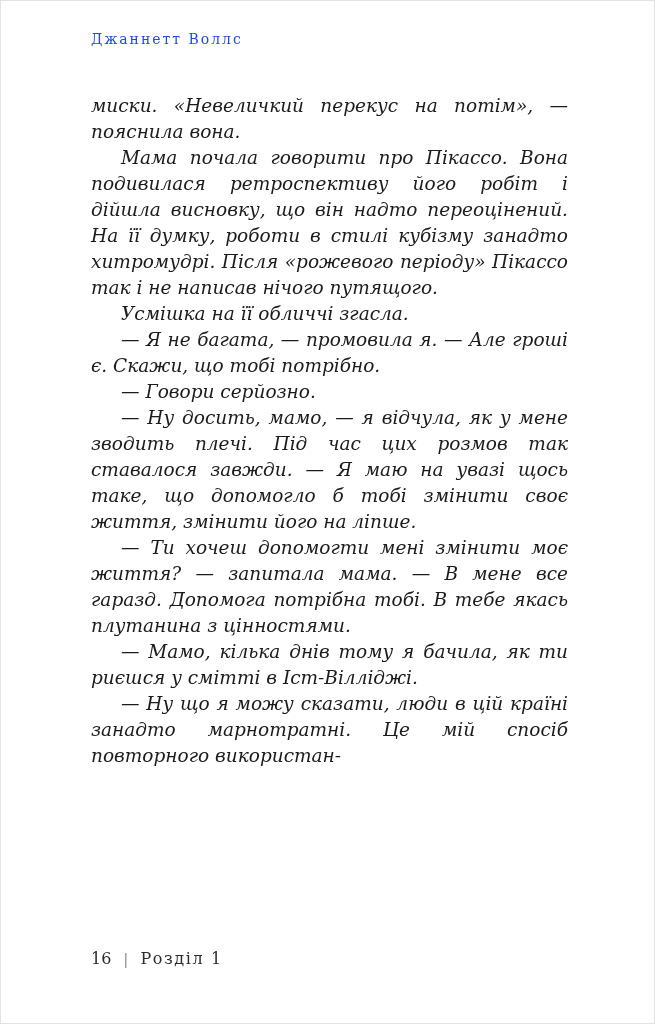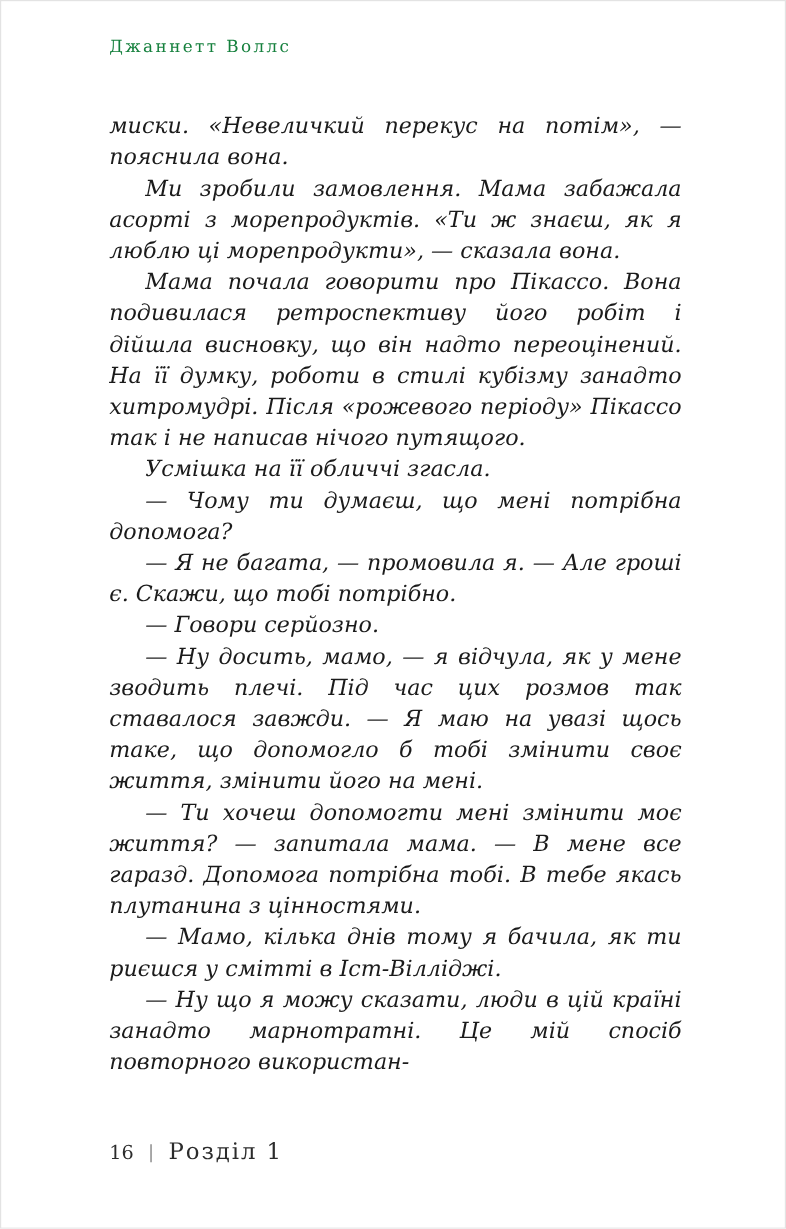--- a/index.html
+++ b/index.html
@@ -17,21 +17,21 @@
     font-family: "DejaVu Serif", "Liberation Serif", serif;
     color: #1b1b1b;
     overflow: hidden;
   }
   .running-header {
     position: absolute;
     top: 30px;
     left: 90px;
     font-size: 14px;
     letter-spacing: 2px;
-    color: #15803d;
+    color: #1d4ed8;
     white-space: nowrap;
   }
   .body-text {
     position: absolute;
     top: 92px;
     left: 90px;
     width: 477px;
     font-size: 18.5px;
     line-height: 26px;
     text-align: justify;
@@ -57,41 +57,39 @@
   }
   .page-footer .page-number {
     font-size: 16px;
   }
   .page-footer .footer-divider {
     color: #8a8a8a;
     margin: 0 12px;
     font-size: 15px;
   }
   .page-footer .chapter-label {
-    font-size: 19px;
+    font-size: 16px;
     letter-spacing: 1.6px;
     color: #2c2c2c;
   }
 </style>
 </head>
 <body>
 
 <div class="page">
 
   <div class="running-header">Джаннетт Воллс</div>
 
   <div class="body-text">
     <p class="continuation">миски. «Невеличкий перекус на потім», — пояснила вона.</p>
-    <p>Ми зробили замовлення. Мама забажала асорті з морепродуктів. «Ти ж знаєш, як я люблю ці морепродукти», — сказала вона.</p>
     <p>Мама почала говорити про Пікассо. Вона подивилася ретроспективу його робіт і дійшла висновку, що він надто переоцінений. На її думку, роботи в стилі кубізму занадто хитромудрі. Після «рожевого періоду» Пікассо так і не написав нічого путящого.</p>
     <p>Усмішка на її обличчі згасла.</p>
-    <p>— Чому ти думаєш, що мені потрібна допомога?</p>
     <p>— Я не багата, — промовила я. — Але гроші є. Скажи, що тобі потрібно.</p>
     <p>— Говори серйозно.</p>
-    <p>— Ну досить, мамо, — я відчула, як у мене зводить плечі. Під час цих розмов так ставалося завжди. — Я маю на увазі щось таке, що допомогло б тобі змінити своє життя, змінити його на мені.</p>
+    <p>— Ну досить, мамо, — я відчула, як у мене зводить плечі. Під час цих розмов так ставалося завжди. — Я маю на увазі щось таке, що допомогло б тобі змінити своє життя, змінити його на ліпше.</p>
     <p>— Ти хочеш допомогти мені змінити моє життя? — запитала мама. — В мене все гаразд. Допомога потрібна тобі. В тебе якась плутанина з цінностями.</p>
     <p>— Мамо, кілька днів тому я бачила, як ти риєшся у смітті в Іст-Вілліджі.</p>
     <p>— Ну що я можу сказати, люди в цій країні занадто марнотратні. Це мій спосіб повторного використан-</p>
   </div>
 
   <div class="page-footer">
     <span class="page-number">16</span>
     <span class="footer-divider">|</span>
     <span class="chapter-label">Розділ 1</span>
   </div>

